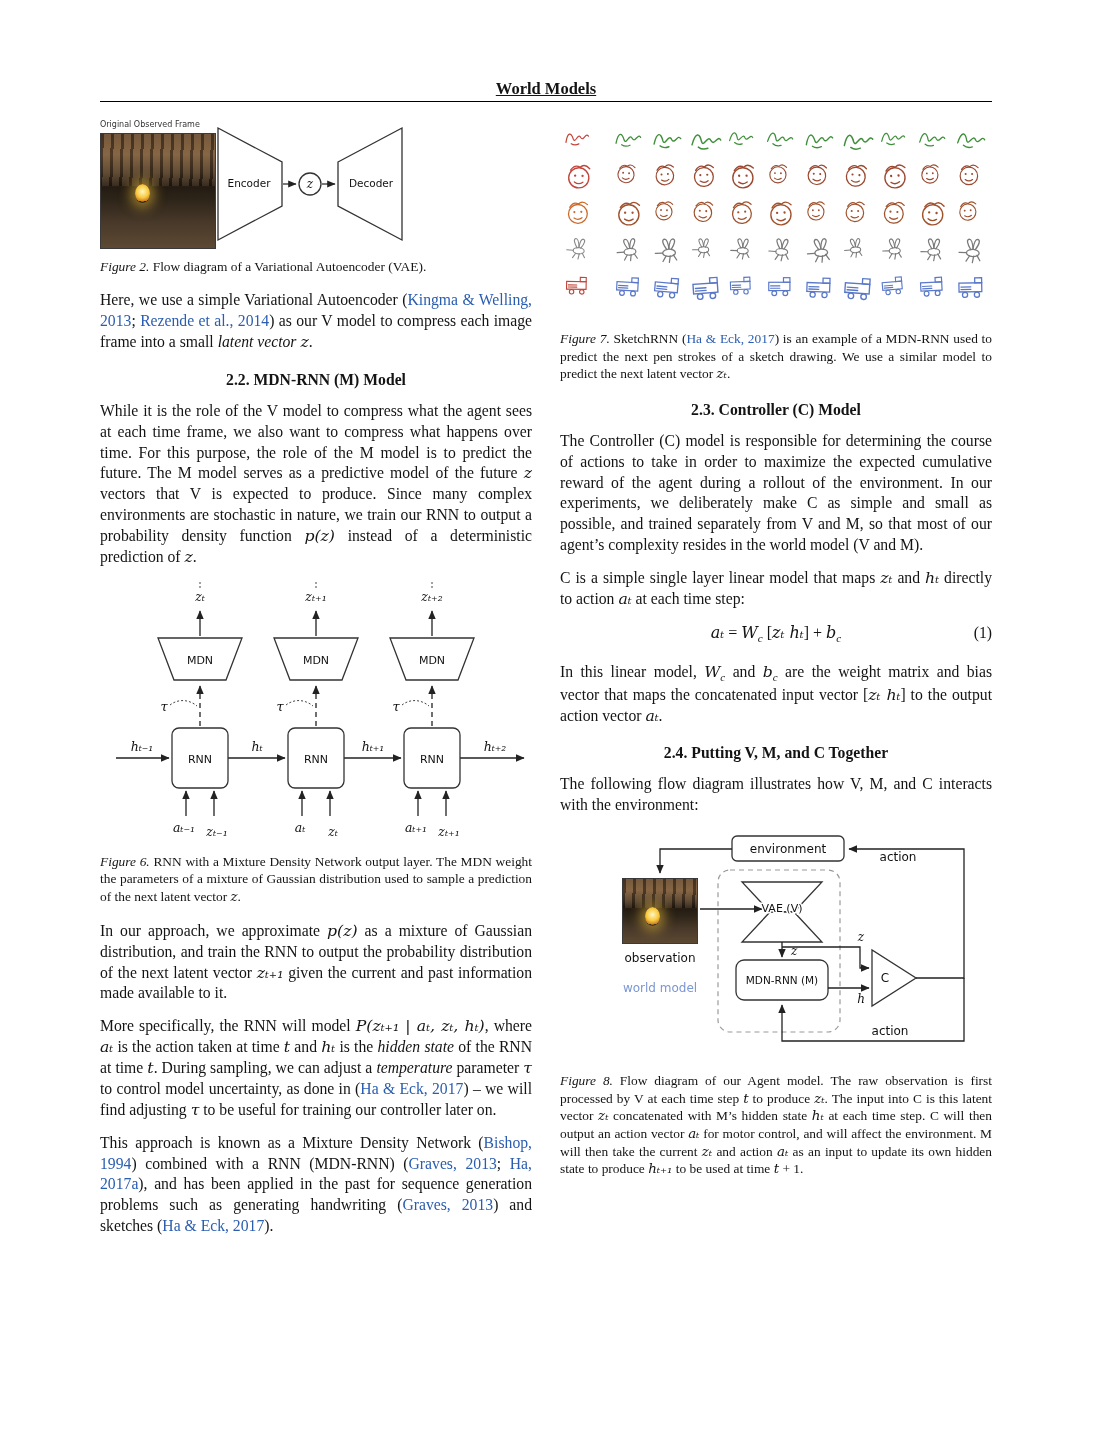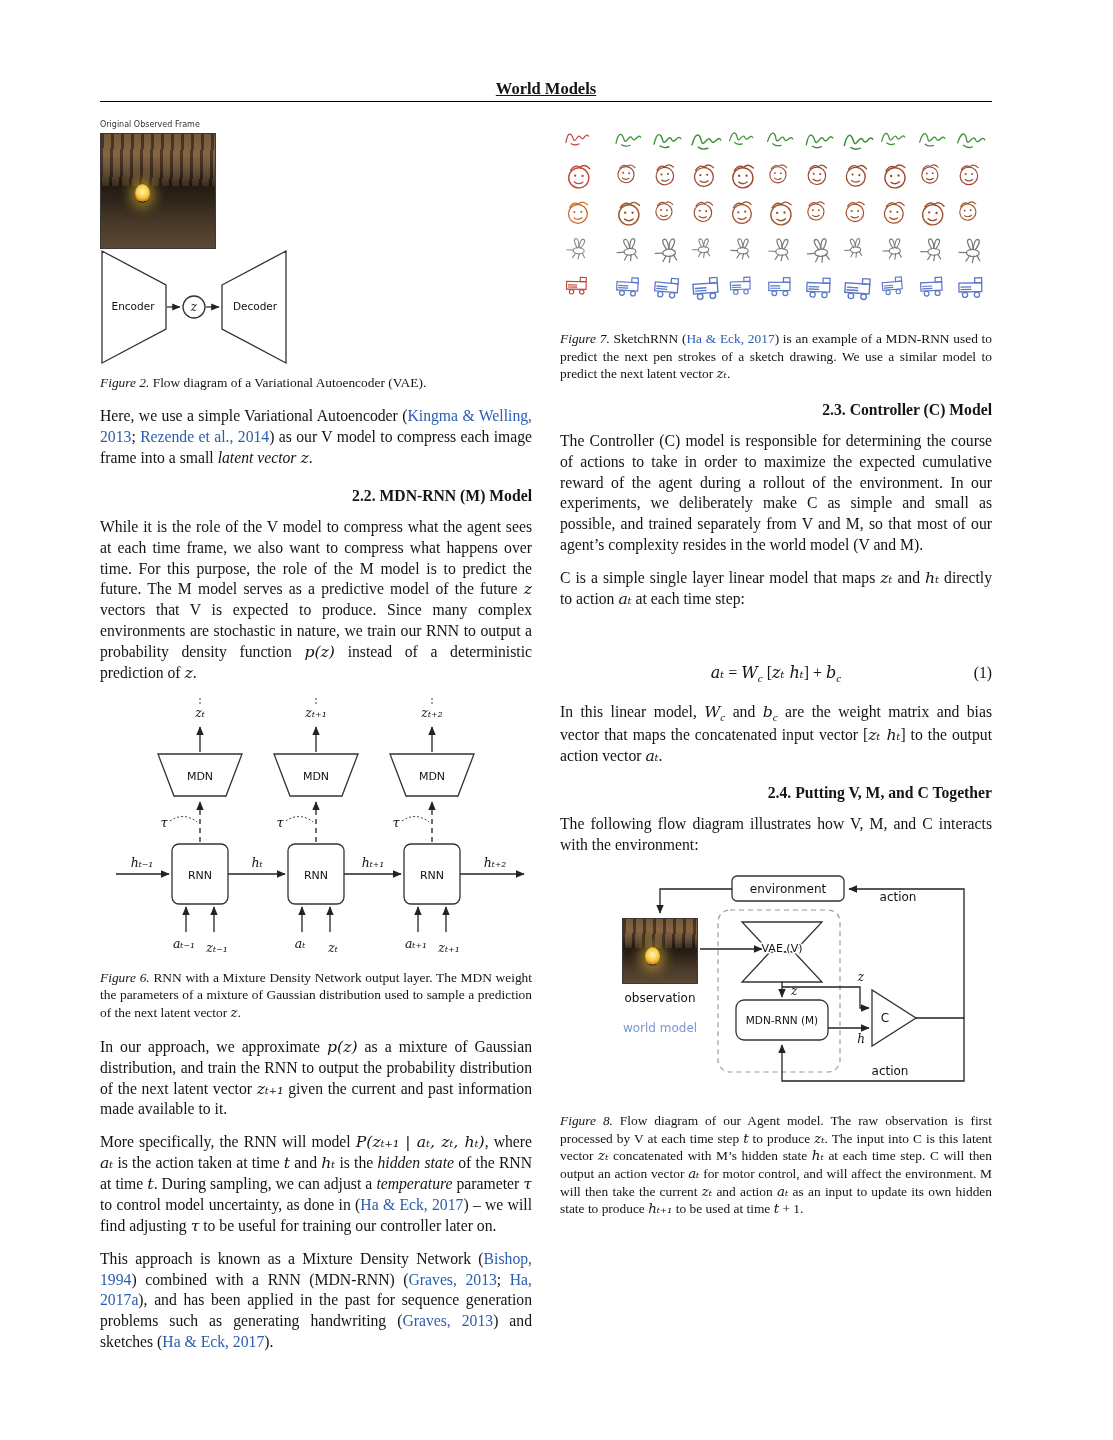--- a/index.html
+++ b/index.html
@@ -18,31 +18,31 @@
     position:absolute; left:100px; top:101px; width:892px;
     border-bottom:1.6px solid #000;
   }
   .col {
     position:absolute; top:116px; width:432px;
     font-size:15.7px; line-height:1.33; text-align:justify;
   }
   .col-left  { left:100px; }
   .col-right { left:560px; }
   p.body-par { margin:9px 0 12px 0; }
-  h3.section { font-size:15.7px; font-weight:bold; text-align:right; margin:17px 0 10px 0; }
+  h3.section { font-size:15.7px; font-weight:bold; text-align:center; margin:17px 0 10px 0; }
   .caption { font-size:13.4px; line-height:1.32; text-align:justify; margin:9px 0 15px 0; }
   .seg-n { }
   .seg-i { font-style:italic; }
   .seg-c { color:var(--cite-blue,#2a5db0); }
   .seg-m { font-style:italic; font-family:"DejaVu Serif","Liberation Serif",serif; }
   sub.seg-sub { font-style:italic; font-size:70%; }
   .figure { margin:4px 0 2px 0; }
 
   
-  .vae-row { display:flex; align-items:flex-start; width:432px;flex-direction:column; }
+  .vae-row { display:flex; align-items:center; width:432px; }
   .vae-frame-wrap { width:116px; }
   .frame-label {
     font-family:"DejaVu Sans","Liberation Sans",sans-serif;
     font-size:8px; color:#333; margin-bottom:2px; white-space:nowrap;
   }
   .vae-frame {
     position:relative; width:116px; height:116px;
     border:1px solid #3a3a3a; overflow:hidden;
     box-shadow: inset 0 0 26px 12px rgba(0,0,0,.55);
     background:#2a2118;
@@ -63,21 +63,21 @@
     box-shadow:0 0 12px 5px rgba(248,200,62,.5);
   }
   .doom.blur { filter:blur(2.3px); transform:scale(1.06); }
 
   svg text { font-family:"DejaVu Sans","Liberation Sans",sans-serif; fill:#111; }
   svg text.math { font-family:"DejaVu Serif","Liberation Serif",serif; font-style:italic; }
   .wm-label { fill:var(--wm-blue,#7b96d2); }
 
   
   .equation { display:flex; align-items:baseline; margin:8px 0 16px 0; }
-  .eq-body { flex:1; text-align:center; font-size:16px;margin-top:40px; }
+  .eq-body { flex:1; text-align:center; font-size:16px; }
   .eq-num { width:42px; text-align:right; font-size:15.7px; }
 
   
   .fig8-wrap { position:relative; width:432px; height:235px; margin:6px 0 2px 0; }
   .fig8-wrap .obs-img {
     position:absolute; left:62px; top:50px; width:76px; height:66px;
     border:1px solid #3a3a3a; overflow:hidden;
     box-shadow: inset 0 0 16px 7px rgba(0,0,0,.5); background:#2a2118;
   }
 </style>

